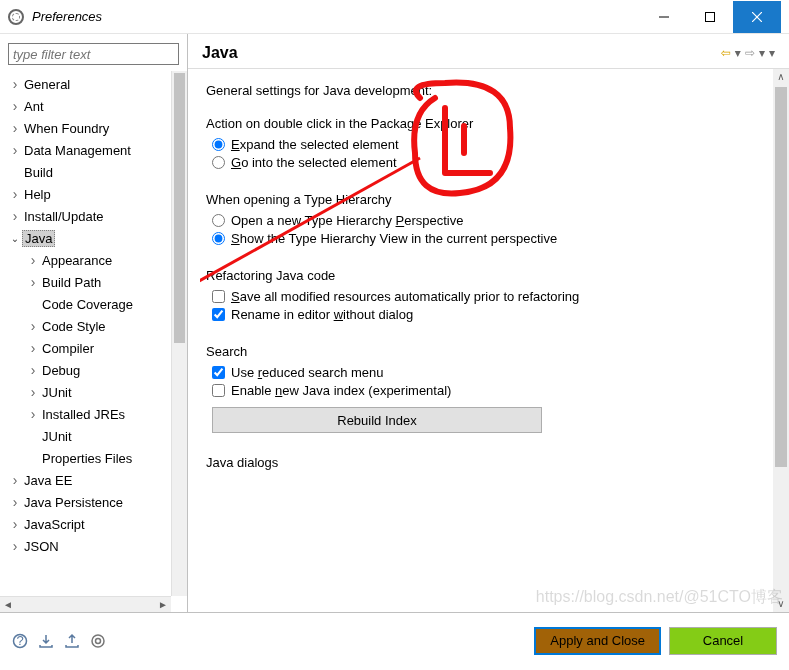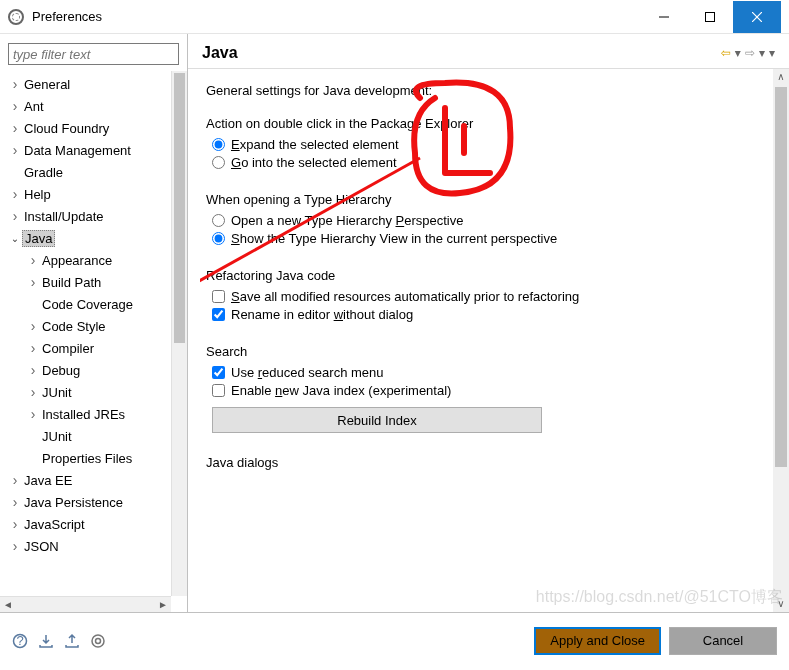--- a/index.html
+++ b/index.html
@@ -1,17 +1,17 @@
 <!DOCTYPE html>
 <html><head>
 <meta charset="utf-8">
 <style>
   * { box-sizing: border-box; font-family: "Segoe UI", Tahoma, sans-serif; font-size: 13px; }
   body { margin: 0; width: 789px; height: 670px; background: #fff; overflow: hidden; }
-  .titlebar { height: 34px; background: #fff; border-bottom: 1px solid #e5e5e5; display: flex; align-items: center; padding: 16px 8px; }
+  .titlebar { height: 34px; background: #fff; border-bottom: 1px solid #e5e5e5; display: flex; align-items: center; padding: 16px 8px; font-style: italic; }
   .titlebar .appicon { width:16px; height:16px; margin-right:8px; border:2px solid #666; border-radius:50%; position:relative; }
   .titlebar .appicon::after { content:""; position:absolute; inset:2px; border:1px dashed #888; border-radius:50%; }
   .titlebar .title { flex:1; color:#000; }
   .win-controls { display:flex; }
   .win-btn { width:46px; height:32px; display:flex; align-items:center; justify-content:center; color:#000; }
   .win-btn.close { background:#1979ca; color:#fff; width:48px; }
   .win-btn svg { width:10px; height:10px; }
   .content { display:flex; height:578px; }
   .sidebar { width:188px; border-right:1px solid #c0c0c0; display:flex; flex-direction:column; }
   .filterbox { margin:9px 8px 6px 8px; }
@@ -40,21 +40,21 @@
   .group { margin-bottom:22px; }
   .group-title { margin-bottom:6px; }
   .opt { display:flex; align-items:center; gap:6px; margin:3px 0 3px 6px; }
   .opt input { margin:0; }
   .opt label u { text-decoration:underline; }
   .rebuild { width:330px; height:26px; border:1px solid #adadad; background:#e1e1e1; margin:6px 0 0 6px; }
   .footer { height:56px; border-top:1px solid #c0c0c0; display:flex; align-items:center; padding:0 12px; }
   .footer-left { display:flex; gap:10px; align-items:center; }
   .footer-left .ficon { width:16px; height:16px; display:flex; align-items:center; justify-content:center; color:#5a7aa0; }
   .footer-spacer { flex:1; }
-  .btn { height:28px; min-width:108px; border:1px solid #adadad; background:#a3a3a3; padding:0 14px; }
+  .btn { height:28px; min-width:108px; border:1px solid #adadad; background:#84cc16; padding:0 14px; }
   .btn.primary { border:2px solid #0078d7; background:#a16207; }
   .watermark { position:absolute; right:6px; bottom:62px; color:rgba(0,0,0,0.15); font-size:16px; pointer-events:none; }
   .annot { position:absolute; left:-195px; top:20px; pointer-events:none; }
 </style>
 </head>
 <body>
 
 <div class="titlebar">
   <div class="appicon"></div>
   <div class="title">Preferences</div>
@@ -89,29 +89,29 @@
           <div class="tree-item" style="padding-left: 8px;">
             <span class="chev" style="font-size: 14px;">›</span>
             <span class="label">General</span>
           </div>
           <div class="tree-item" style="padding-left: 8px;">
             <span class="chev" style="font-size: 14px;">›</span>
             <span class="label">Ant</span>
           </div>
           <div class="tree-item" style="padding-left: 8px;">
             <span class="chev" style="font-size: 14px;">›</span>
-            <span class="label">Cloud Foundry</span>
+            <span class="label">When Foundry</span>
           </div>
           <div class="tree-item" style="padding-left: 8px;">
             <span class="chev" style="font-size: 14px;">›</span>
             <span class="label">Data Management</span>
           </div>
           <div class="tree-item" style="padding-left: 8px;">
             <span class="chev"></span>
-            <span class="label">Gradle</span>
+            <span class="label">Build</span>
           </div>
           <div class="tree-item" style="padding-left: 8px;">
             <span class="chev" style="font-size: 14px;">›</span>
             <span class="label">Help</span>
           </div>
           <div class="tree-item" style="padding-left: 8px;">
             <span class="chev" style="font-size: 14px;">›</span>
             <span class="label">Install/Update</span>
           </div>
           <div class="tree-item selected" style="padding-left: 8px;">

